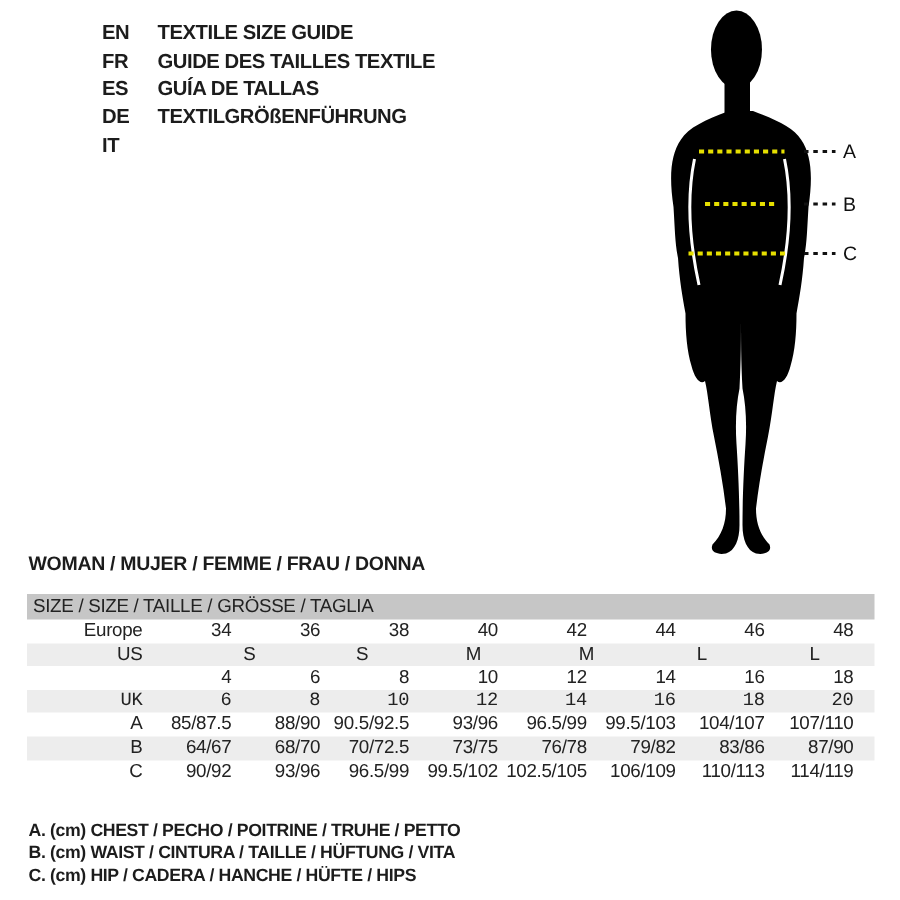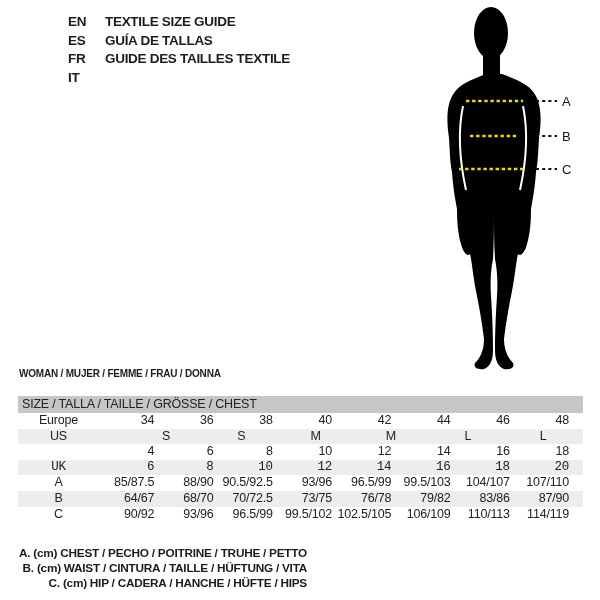--- a/index.html
+++ b/index.html
@@ -14,50 +14,54 @@
   #lang-list{position:absolute;left:20px;top:13px;}
   .lang-row{display:flex;line-height:18.7px;font-size:13.5px;font-weight:bold;letter-spacing:-0.3px;padding-left:48px;}
   .lang-code{width:37px;flex:0 0 37px;}
 
   
   #figure{position:absolute;left:425px;top:0;width:175px;height:375px;}
   #figure svg{display:block;}
   .marker-label{font-size:13px;fill:#111;font-family:"Liberation Sans","DejaVu Sans",sans-serif;}
 
   
-  #group-title{position:absolute;left:19px;top:368px;font-size:10px;font-weight:bold;letter-spacing:-0.2px;}
+  #group-title{position:absolute;left:19px;top:368px;font-size:13px;font-weight:bold;letter-spacing:-0.2px;}
 
   
   #size-table{position:absolute;left:18px;top:396px;width:565px;font-size:12.5px;letter-spacing:-0.2px;color:#222;}
   .t-header{height:17px;line-height:17px;padding-left:4px;box-sizing:border-box;}
   .t-row{display:flex;height:15.6px;line-height:15.6px;width:565px;box-sizing:border-box;}
-  .t-label{flex:0 0 77px;padding-left:4px;box-sizing:border-box;text-align:center;}
+  .t-label{flex:0 0 77px;padding-left:4px;box-sizing:border-box;text-align:right;}
   .t-cell{flex:0 0 59.25px;text-align:right;}
 
   
   #legend{position:absolute;left:19px;top:546px;}
-  .legend-line{font-size:11.8px;font-weight:bold;letter-spacing:-0.25px;line-height:15.2px;white-space:nowrap;text-align:right;}
+  .legend-line{font-size:11.8px;font-weight:bold;letter-spacing:-0.25px;line-height:15.2px;white-space:nowrap;}
 </style>
 </head>
 <body>
 
 <div id="stage">
 
   <div id="lang-list">
       <div class="lang-row">
         <span class="lang-code">EN</span>
         <span>TEXTILE SIZE GUIDE</span>
       </div>
       <div class="lang-row">
+        <span class="lang-code">FR</span>
+        <span>GUIDE DES TAILLES TEXTILE</span>
+      </div>
+      <div class="lang-row">
         <span class="lang-code">ES</span>
         <span>GUÍA DE TALLAS</span>
       </div>
       <div class="lang-row">
-        <span class="lang-code">FR</span>
-        <span>GUIDE DES TAILLES TEXTILE</span>
+        <span class="lang-code">DE</span>
+        <span>TEXTILGRÖßENFÜHRUNG</span>
       </div>
       <div class="lang-row">
         <span class="lang-code">IT</span>
       </div>
     </div>
 
   <div id="figure">
     <svg width="175" height="375" viewBox="425 0 175 375">
       <g fill="#000000">
         <ellipse cx="491" cy="33" rx="17" ry="26"></ellipse>
@@ -108,21 +112,21 @@
       </g>
       <text class="marker-label" x="562" y="105.5">A</text>
       <text class="marker-label" x="562" y="140.5">B</text>
       <text class="marker-label" x="562" y="173.5">C</text>
     </svg>
   </div>
 
   <div id="group-title">WOMAN / MUJER / FEMME / FRAU / DONNA</div>
 
   <div id="size-table">
-    <div class="t-header" style="background: rgb(198, 198, 198);">SIZE / TALLA / TAILLE / GRÖSSE / CHEST</div>
+    <div class="t-header" style="background: rgb(198, 198, 198);">SIZE / SIZE / TAILLE / GRÖSSE / TAGLIA</div>
     <div id="t-rows">
         <div class="t-row">
           <span class="t-label">Europe</span>
           <span class="t-cell">34</span>
           <span class="t-cell">36</span>
           <span class="t-cell">38</span>
           <span class="t-cell">40</span>
           <span class="t-cell">42</span>
           <span class="t-cell">44</span>
           <span class="t-cell">46</span>

